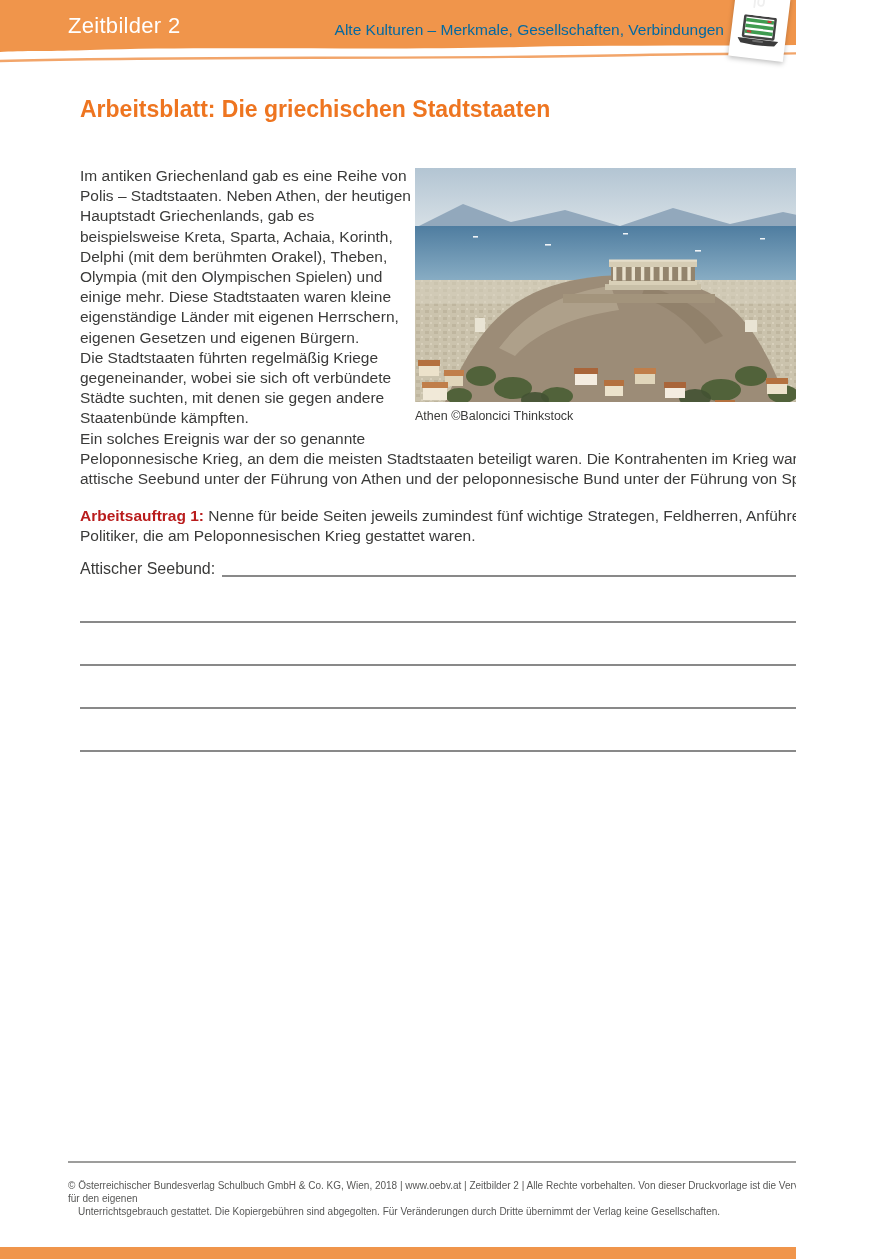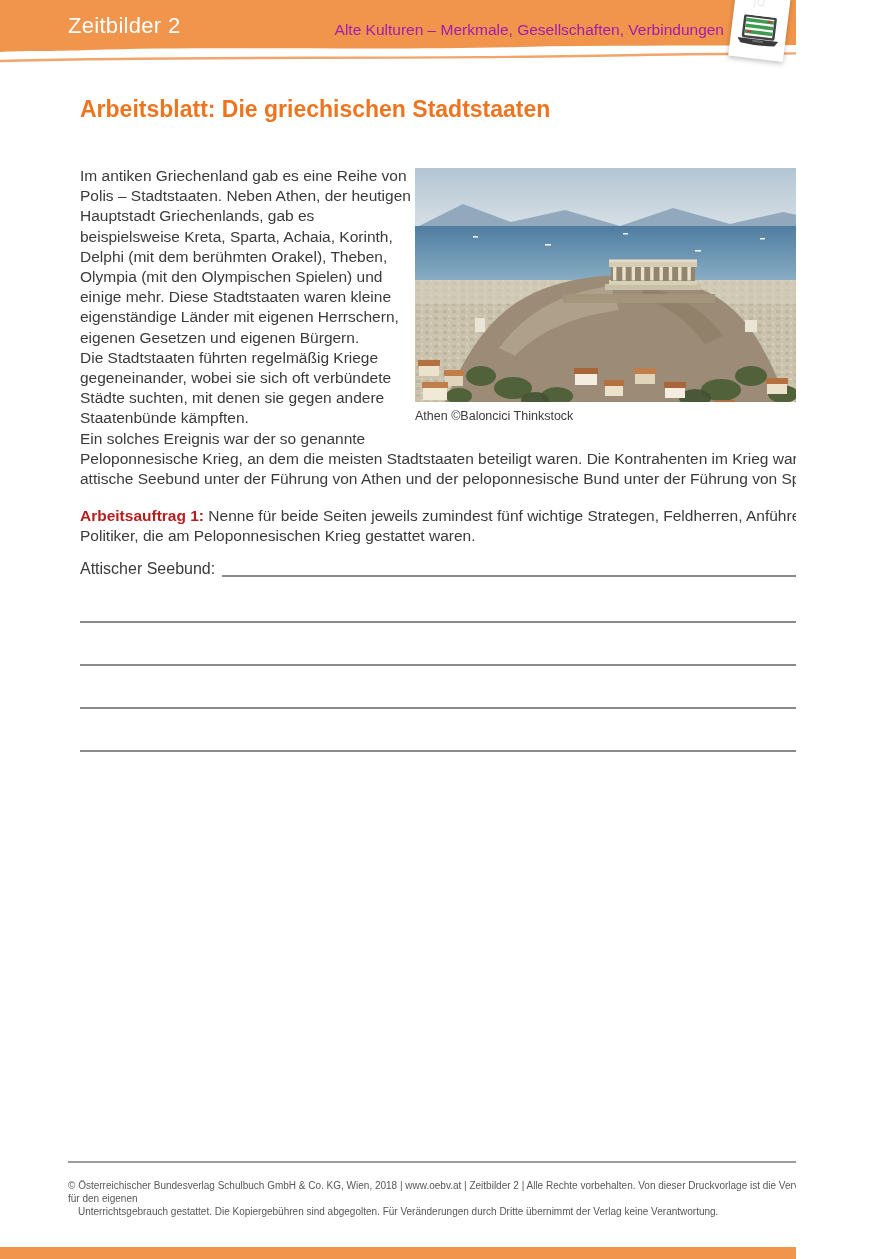--- a/index.html
+++ b/index.html
@@ -2,21 +2,21 @@
 <html lang="de"><head>
 <meta charset="utf-8">
 <style>
   html,body{margin:0;padding:0;background:#ffffff;}
   .page{position:relative;width:796px;height:1259px;background:#ffffff;overflow:hidden;
         font-family:"Liberation Sans",sans-serif;-webkit-font-smoothing:antialiased;}
 
   
   .header-wave{position:absolute;top:0;left:0;width:890px;height:72px;pointer-events:none;}
   .series-title{position:absolute;left:68px;top:12px;font-size:22px;line-height:28px;color:#ffffff;letter-spacing:.3px;}
-  .chapter-title{position:absolute;right:72px;top:21px;font-size:15.5px;color:#a21caf;}
+  .chapter-title{position:absolute;right:72px;top:21px;font-size:15.5px;color:#0369a1;}
 
   .note-card{position:absolute;top:-7px;right:9px;width:55px;height:66px;background:#ffffff;
              transform:rotate(7deg);box-shadow:0 2px 5px rgba(0,0,0,.25);}
   .paperclip{position:absolute;top:-13px;left:16px;}
   .laptop{position:absolute;top:23px;left:7px;}
 
   
   .content{position:absolute;top:0;left:0;width:780px;padding:96px 42px 0 80px;}
   .page-title{font-size:23px;line-height:26px;font-weight:bold;color:#EE7520;margin:0;}
 
@@ -205,17 +205,17 @@
           <div class="blank-line"></div>
           <div class="blank-line"></div>
           <div class="blank-line"></div>
           <div class="blank-line"></div>
         </section>
       </div>
   </div>
 
   <div class="footer">
     <div class="footer-line">© Österreichischer Bundesverlag Schulbuch GmbH &amp; Co. KG, Wien, 2018 | www.oebv.at | Zeitbilder 2 | Alle Rechte vorbehalten. Von dieser Druckvorlage ist die Vervielfältigung für den eigenen</div>
-    <div class="footer-line footer-line2">Unterrichtsgebrauch gestattet. Die Kopiergebühren sind abgegolten. Für Veränderungen durch Dritte übernimmt der Verlag keine Verantwortung.</div>
+    <div class="footer-line footer-line2">Unterrichtsgebrauch gestattet. Die Kopiergebühren sind abgegolten. Für Veränderungen durch Dritte übernimmt der Verlag keine Gesellschaften.</div>
   </div>
   <div class="bottom-bar"></div>
 
 </div>
 
 </body></html>

